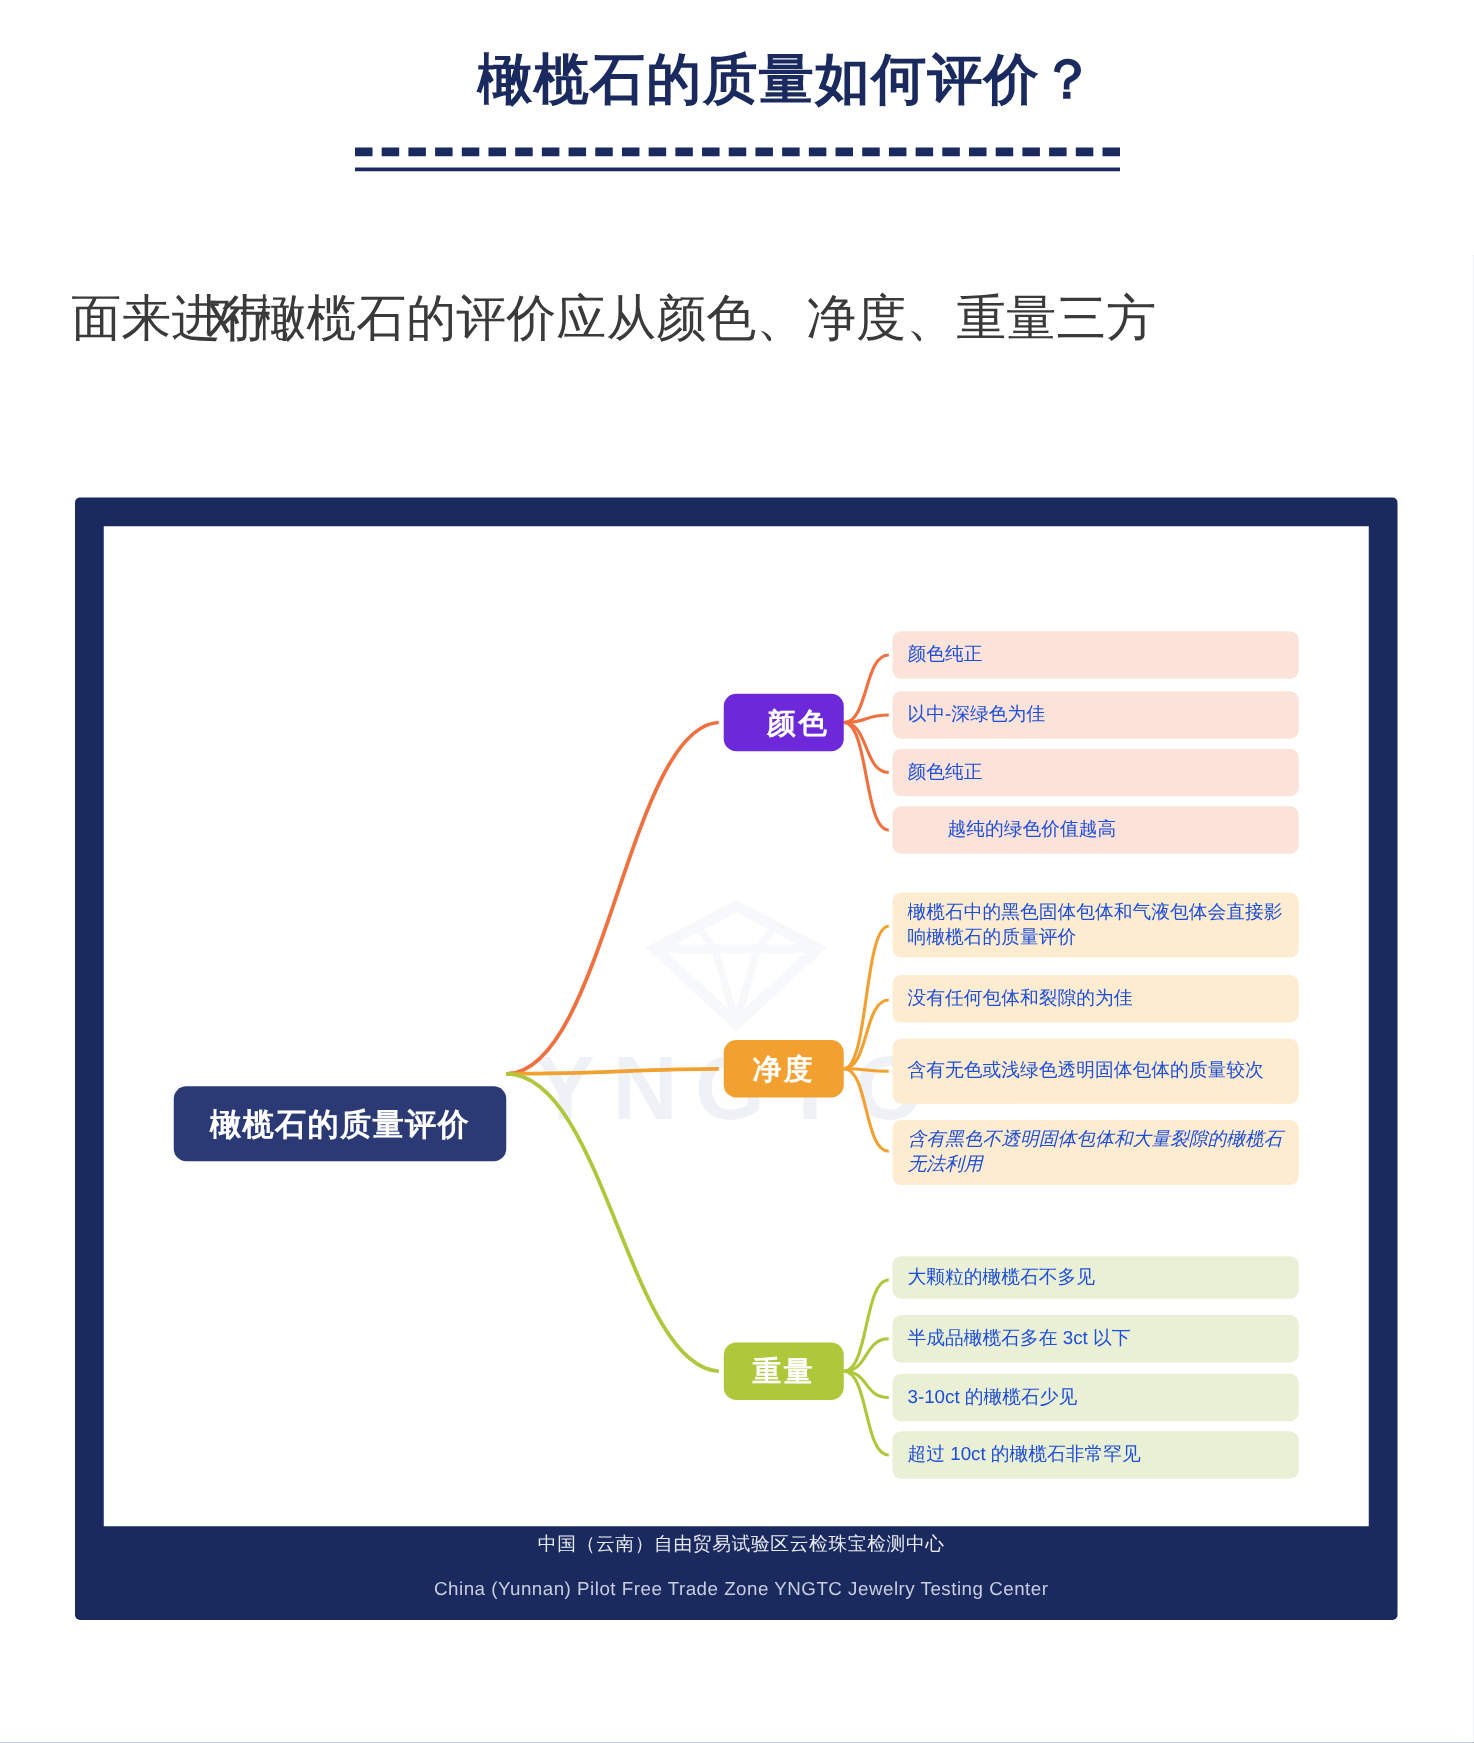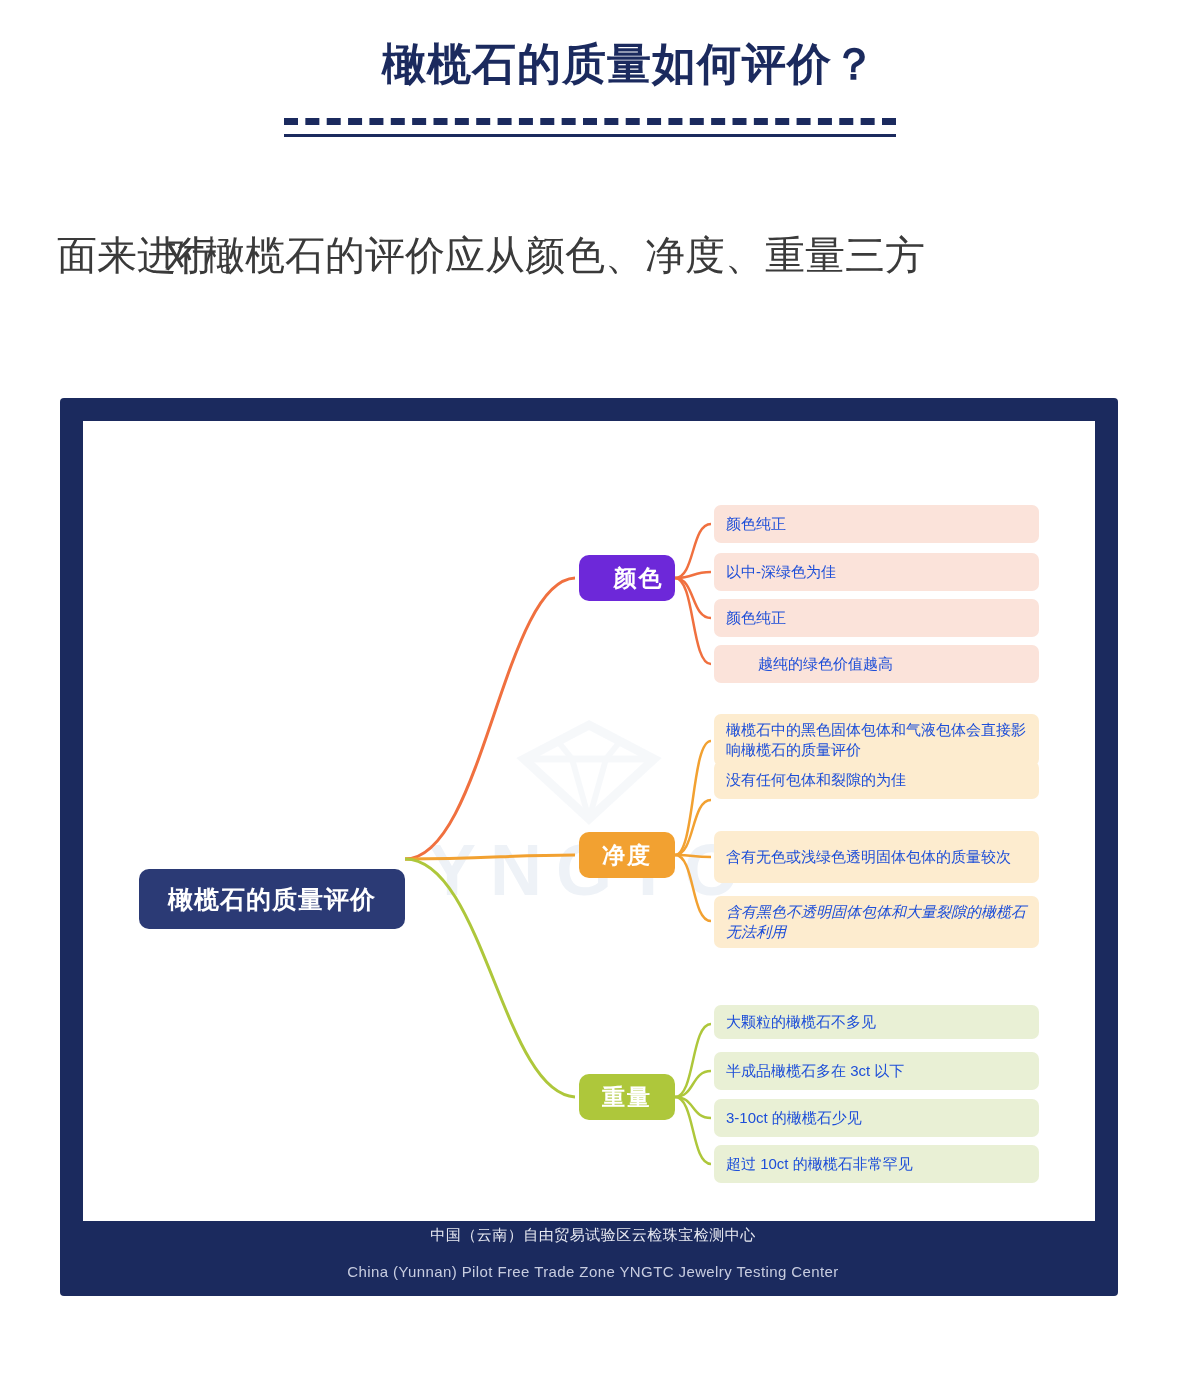--- a/index.html
+++ b/index.html
@@ -231,21 +231,21 @@
       <div class="node root">橄榄石的质量评价</div>
 
       <div class="node branch branch-color">颜色</div>
       <div class="leaf leaf-c" style="top:84px;height:38px;">颜色纯正</div>
       <div class="leaf leaf-c" style="top:132px;height:38px;">以中-深绿色为佳</div>
       <div class="leaf leaf-c" style="top:178px;height:38px;">颜色纯正</div>
       <div class="leaf leaf-c" style="top:224px;height:38px;padding-left:44px;">越纯的绿色价值越高</div>
 
       <div class="node branch branch-clarity">净度</div>
       <div class="leaf leaf-l" style="top:293px;height:52px;">橄榄石中的黑色固体包体和气液包体会直接影响橄榄石的质量评价</div>
-      <div class="leaf leaf-l" style="top:340px;height:38px;">没有任何包体和裂隙的为佳</div>
+      <div class="leaf leaf-l" style="top:359px;height:38px;">没有任何包体和裂隙的为佳</div>
       <div class="leaf leaf-l" style="top:410px;height:52px;">含有无色或浅绿色透明固体包体的质量较次</div>
       <div class="leaf leaf-l" style="top:475px;height:52px;font-style:italic;">含有黑色不透明固体包体和大量裂隙的橄榄石无法利用</div>
 
       <div class="node branch branch-weight">重量</div>
       <div class="leaf leaf-w" style="top:584px;height:34px;">大颗粒的橄榄石不多见</div>
       <div class="leaf leaf-w" style="top:631px;height:38px;">半成品橄榄石多在 3ct 以下</div>
       <div class="leaf leaf-w" style="top:678px;height:38px;">3-10ct 的橄榄石少见</div>
       <div class="leaf leaf-w" style="top:724px;height:38px;">超过 10ct 的橄榄石非常罕见</div>
     </div>
   </div>

